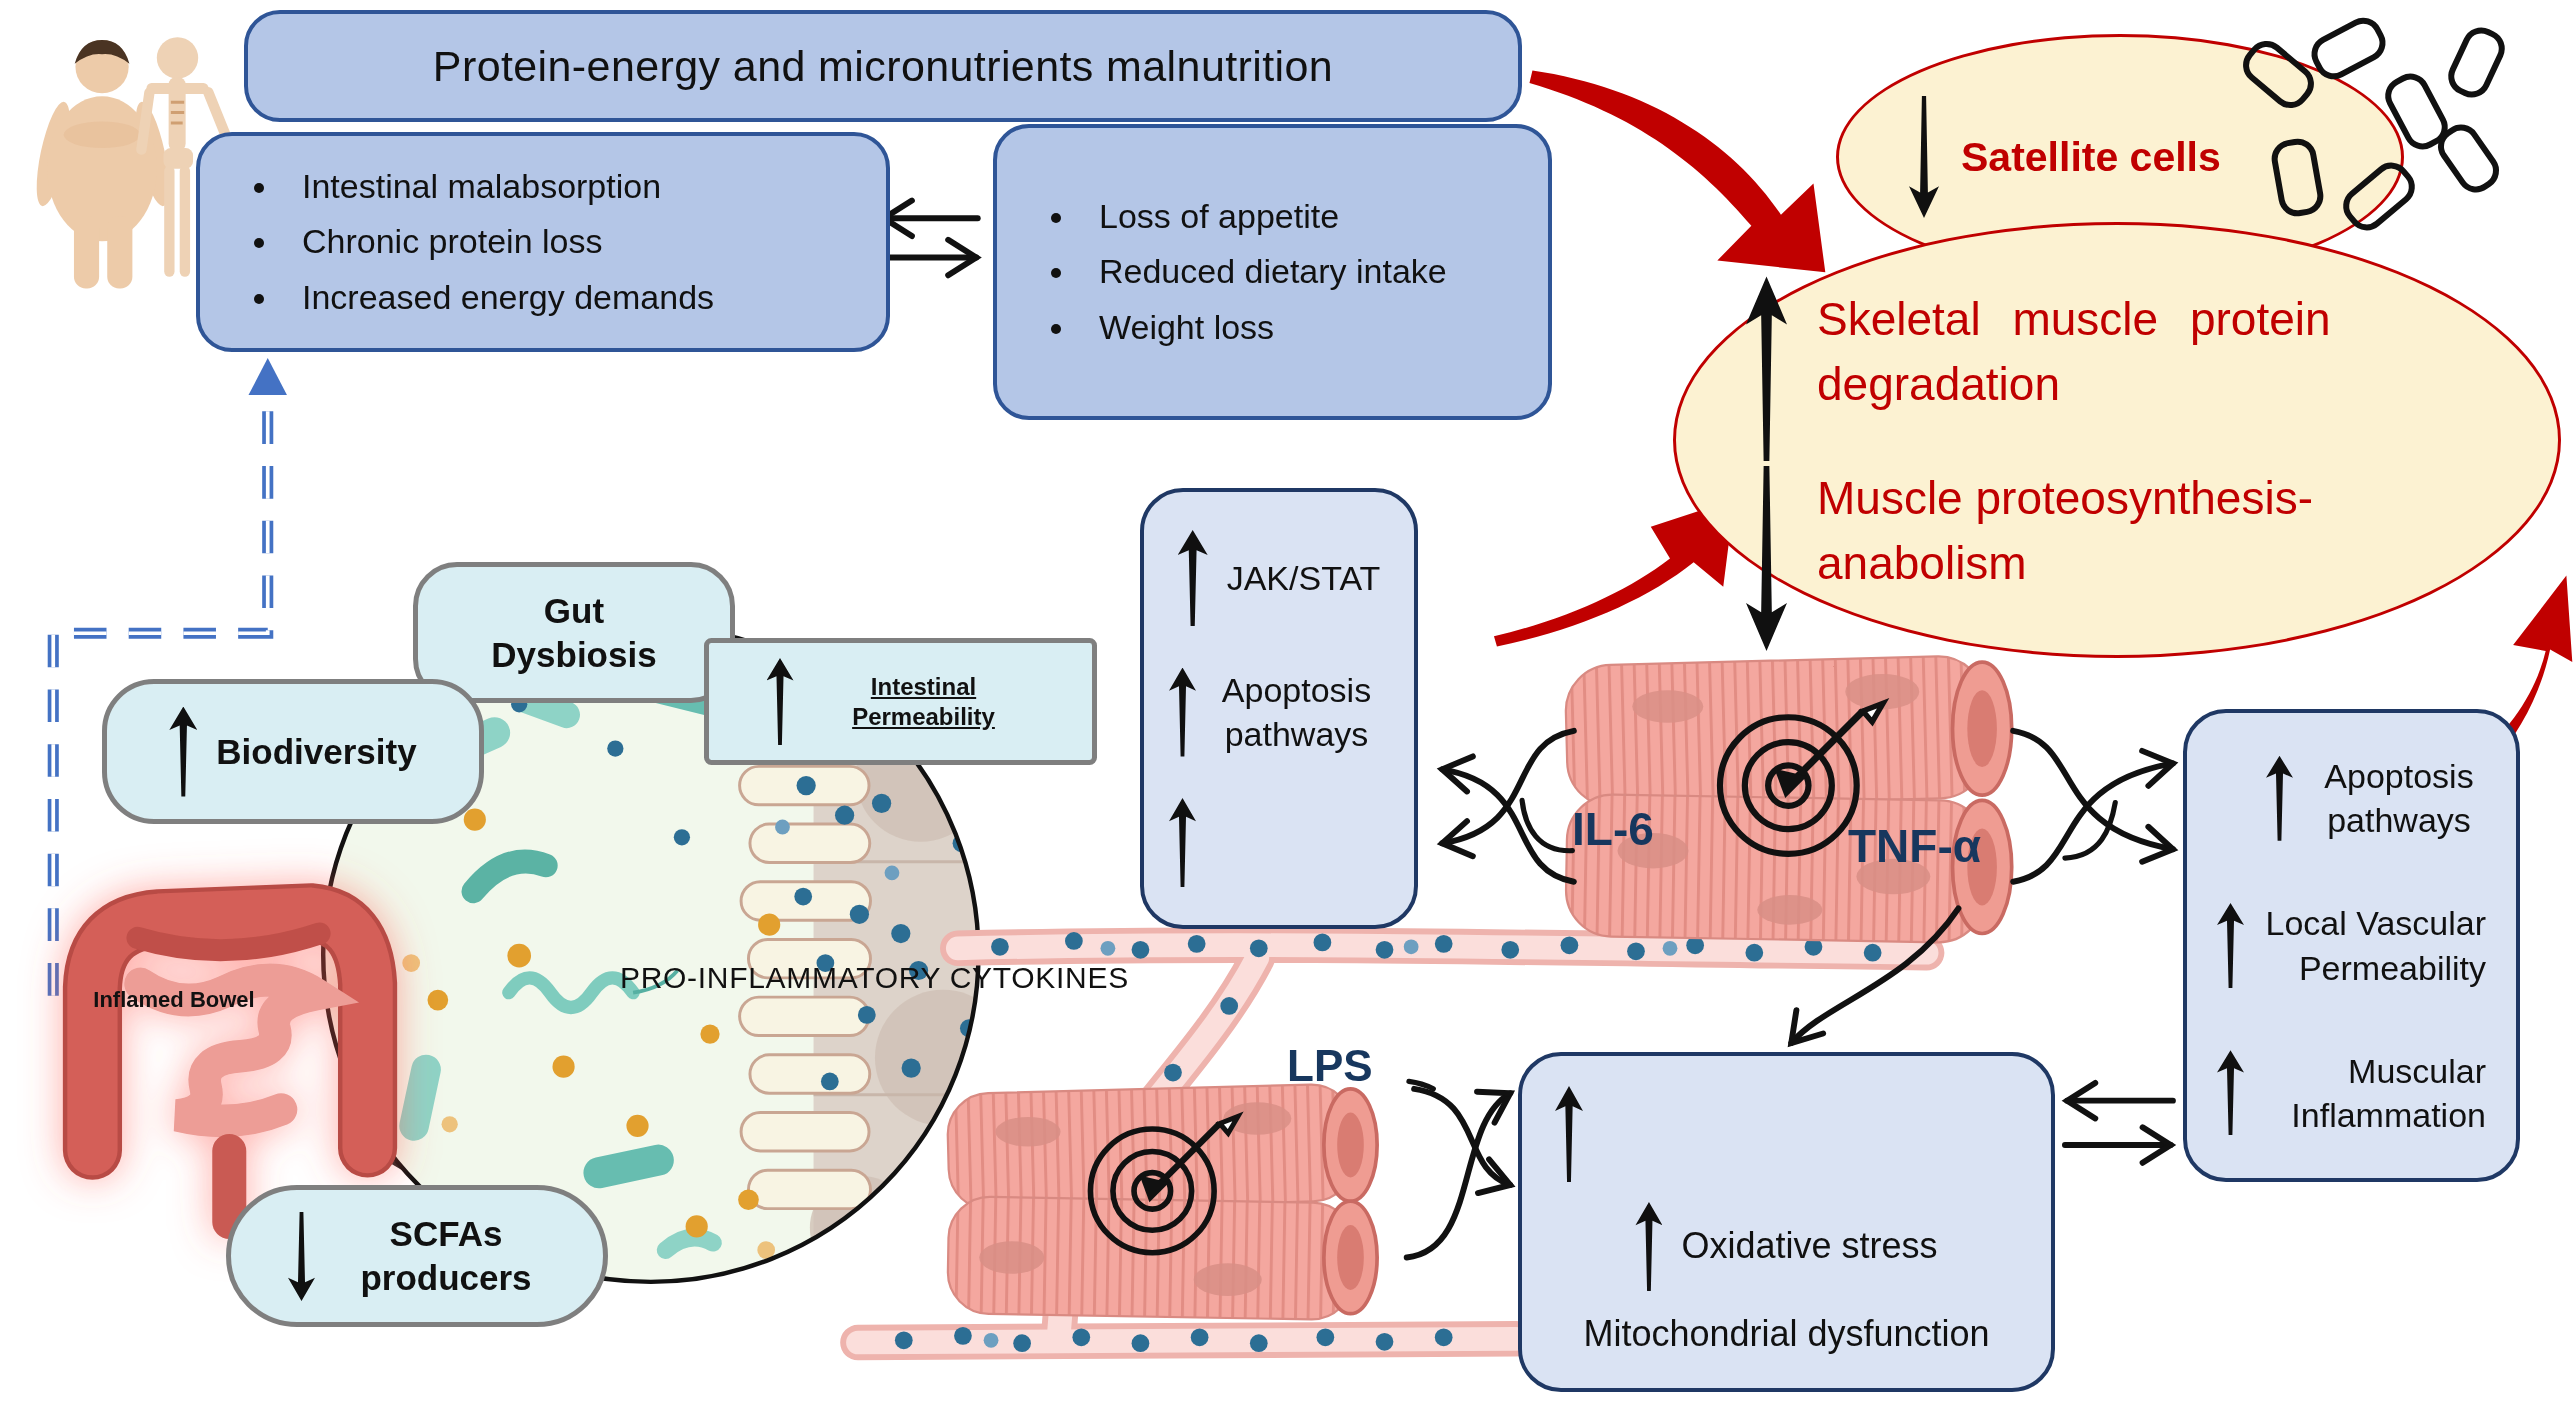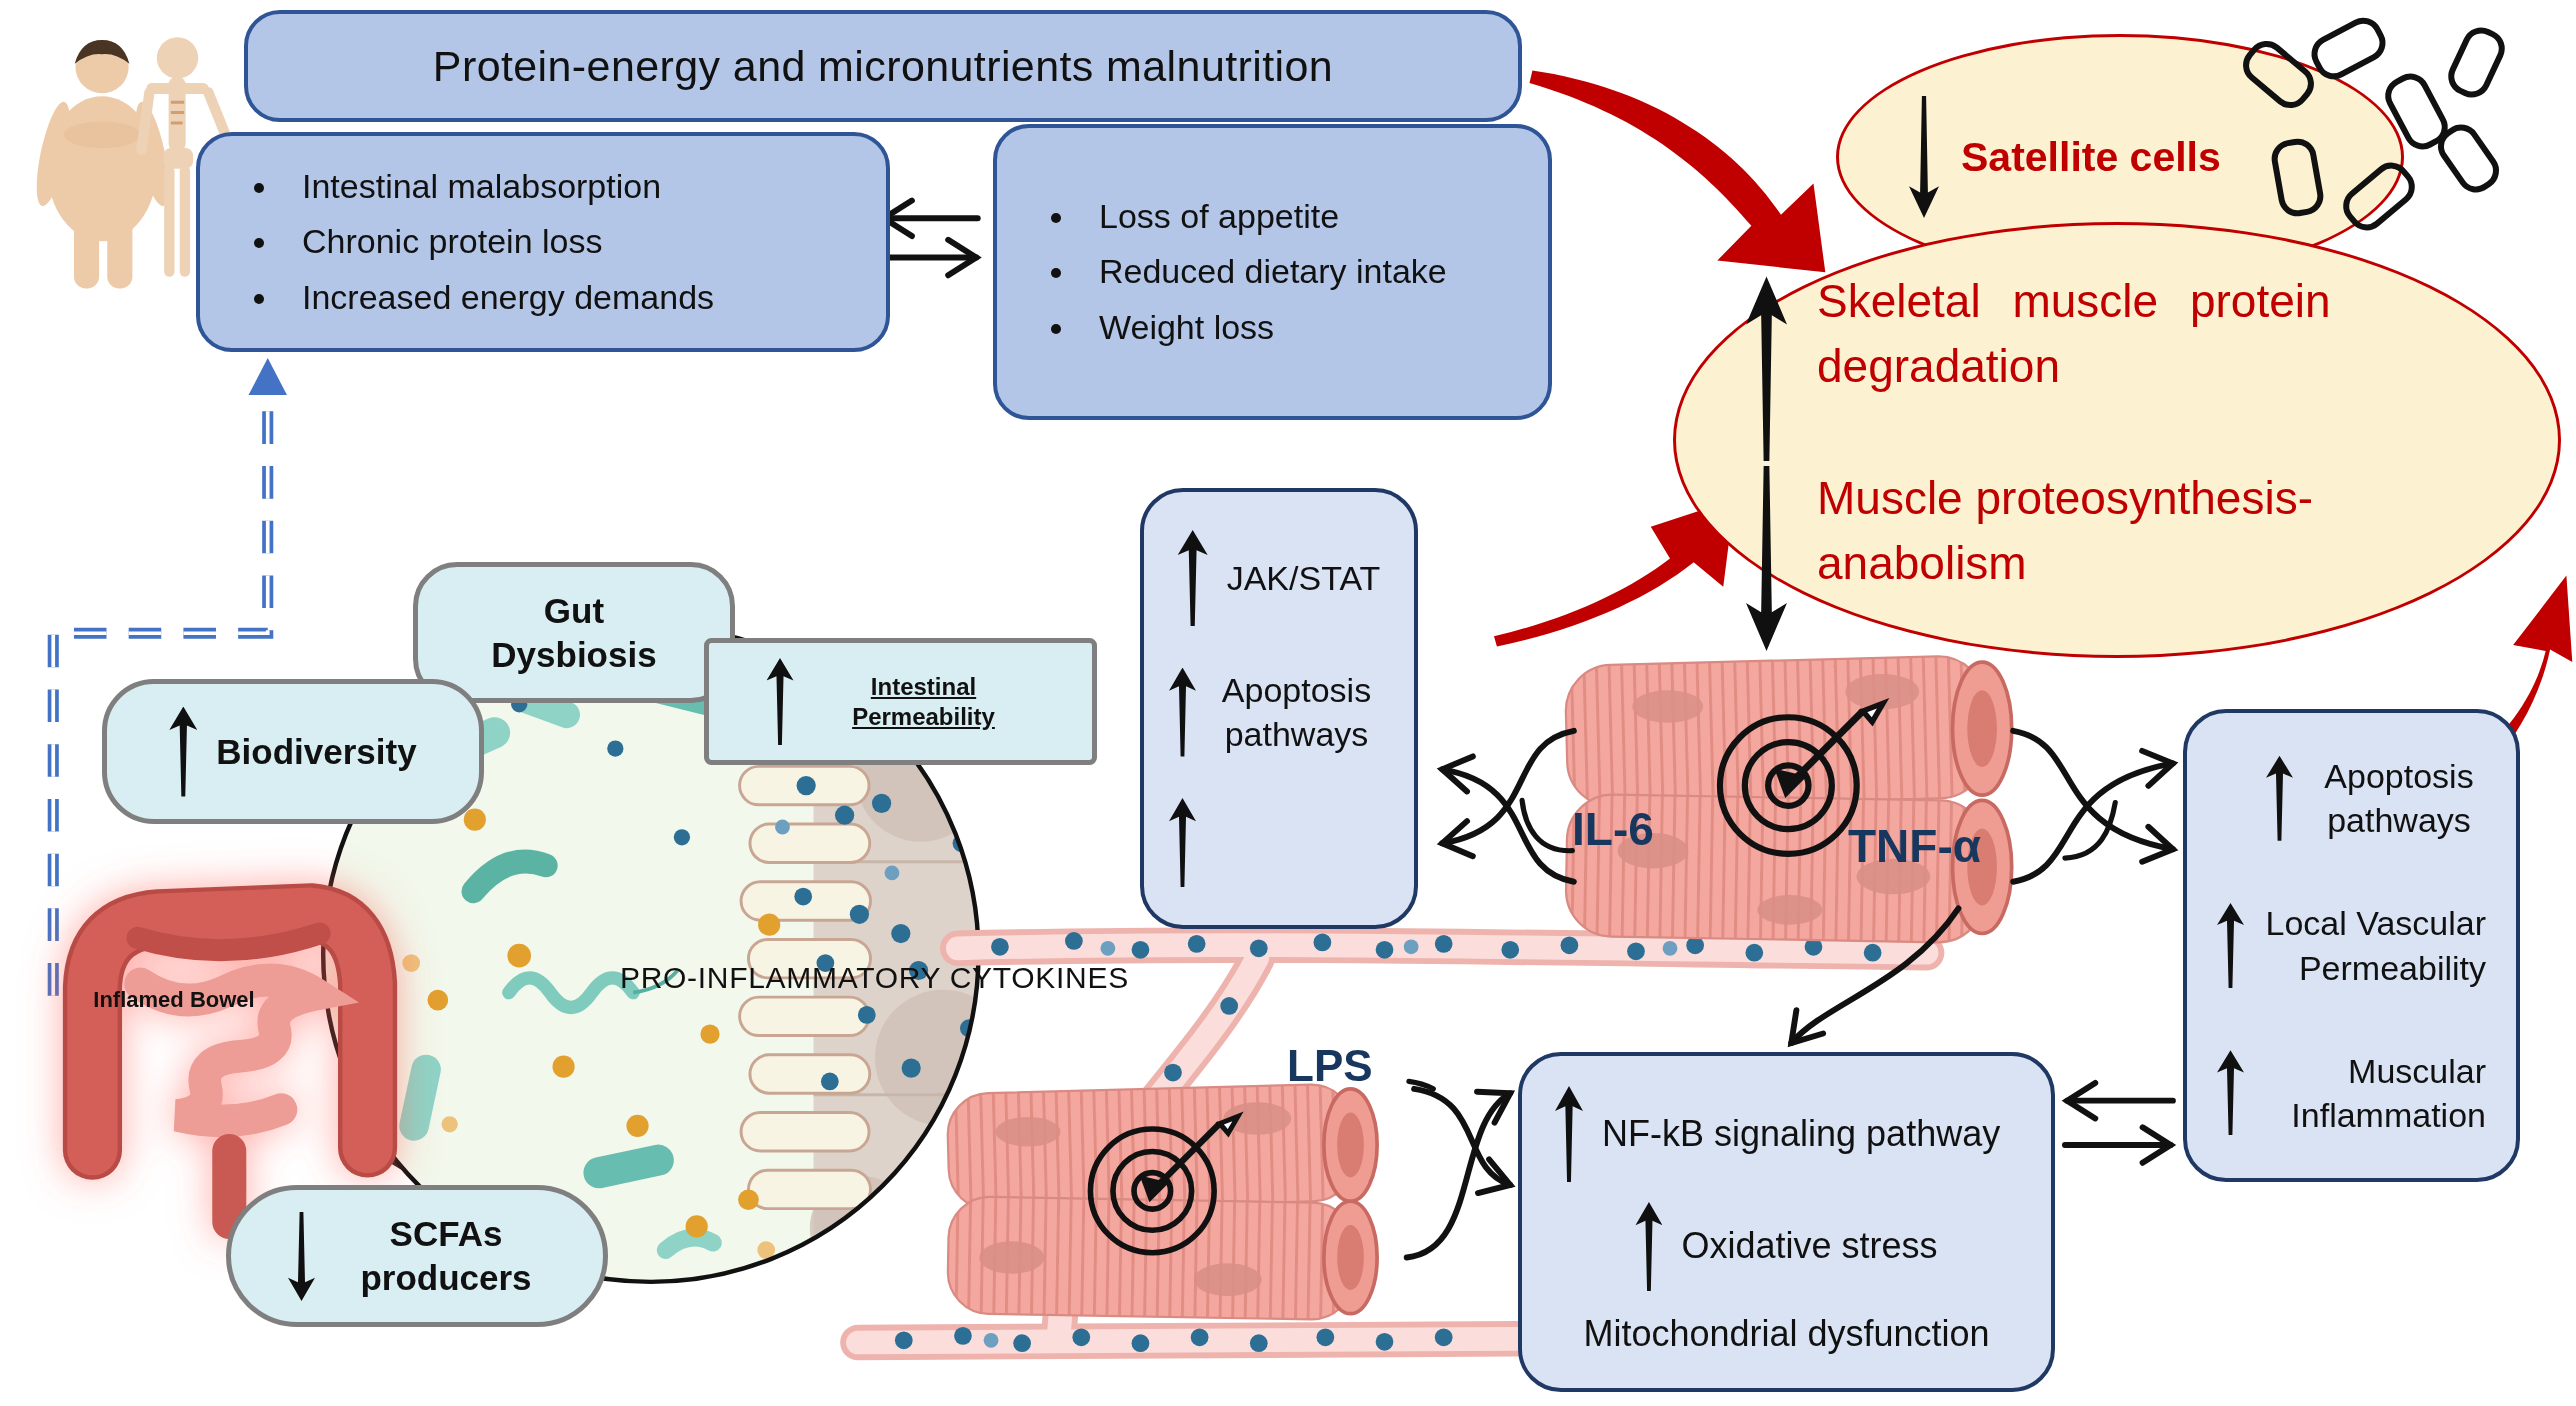--- a/index.html
+++ b/index.html
@@ -336,21 +336,21 @@
 <div class="capsule" style="left:2259px;top:155px;width:65px;height:33px;transform:rotate(80deg);"></div>
 <div class="capsule" style="left:2341px;top:174px;width:64px;height:33px;transform:rotate(-40deg);"></div>
 <div class="capsule" style="left:2433px;top:137px;width:59px;height:31px;transform:rotate(55deg);"></div>
 <div class="capsule" style="left:2441px;top:41px;width:59px;height:31px;transform:rotate(-65deg);"></div>
 
 <div class="abs ellipse-cream" style="left:1673px;top:222px;width:888px;height:436px;border-width:3.7px;">
   <div style="position:absolute;left:70px;top:44px;display:flex;flex-direction:column;gap:7.4px;">
     <div style="display:flex;gap:30px;">
       <span class="arr" style="width:41px;height:185px;margin-top:7.4px;"></span>
       <div class="redtx" style="font-size:46px;line-height:1.42;">
-        <div style="word-spacing:19px;">Skeletal muscle protein</div>
+        <div style="word-spacing:19px;margin-top:18px;">Skeletal muscle protein</div>
         <div>degradation</div>
       </div>
     </div>
     <div style="display:flex;gap:30px;margin-top:-3px;">
       <span class="arr down" style="width:41px;height:185px;"></span>
       <div class="redtx" style="font-size:46px;line-height:1.42;">
         <div>Muscle proteosynthesis-</div>
         <div>anabolism</div>
       </div>
     </div>
@@ -409,21 +409,20 @@
   </div>
   <div class="row">
     <span class="arr" style="width:27px;height:85px;"></span>
     <span class="stat-label" style="flex:1;text-align:right;">Muscular Inflammation</span>
   </div>
 </div>
 
 <div class="abs panel-stat" style="left:1518px;top:1052px;width:537px;height:340px;display:flex;flex-direction:column;justify-content:space-between;padding:30px 33px;">
   <div class="row">
     <span class="arr" style="width:28px;height:96px;"></span>
-    <span class="stat-label" style="font-size:36px;">NF-kB signaling pathway</span>
   </div>
   <div class="row" style="justify-content:center;">
     <span class="arr" style="width:27px;height:89px;"></span>
     <span class="stat-label" style="font-size:36px;">Oxidative stress</span>
   </div>
   <div class="row" style="justify-content:center;">
     <span class="stat-label" style="font-size:36px;">Mitochondrial dysfunction</span>
   </div>
 </div>
 

